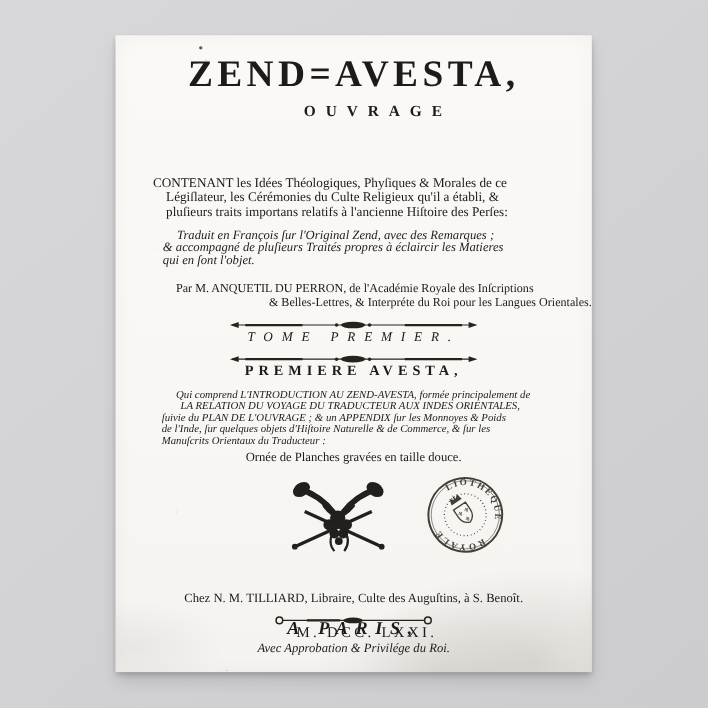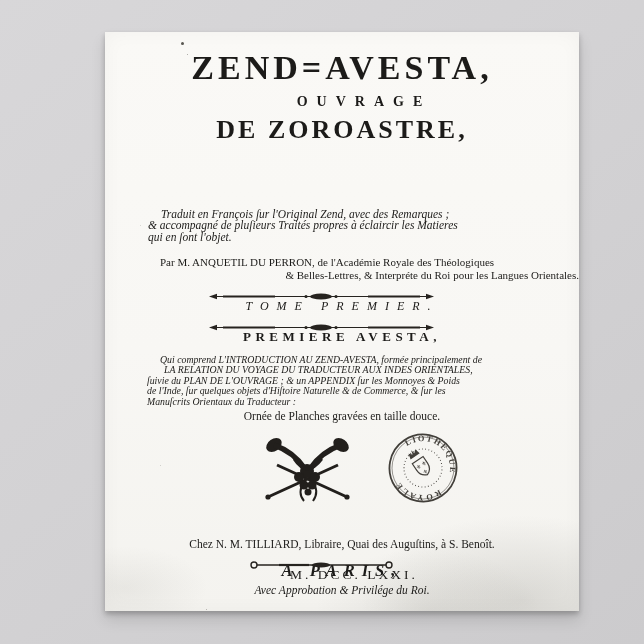--- a/index.html
+++ b/index.html
@@ -4,21 +4,21 @@
 <style>
   html,body{margin:0;padding:0;}
   body{
     width:644px;height:644px;overflow:hidden;
     background:linear-gradient(140deg,#d8d7d9 0%,#d2d1d3 55%,#cccbcd 100%);
     font-family:"Liberation Serif","DejaVu Serif",serif;
     color:#1c1b19;
   }
   .scene{position:relative;width:644px;height:644px;}
   .paper{
-    position:absolute;left:105px;top:32px;width:474px;height:579px;
+    position:absolute;left:105px;top:32px;width:433px;height:579px;
     background:
       radial-gradient(ellipse 230px 120px at 88% 98%, rgba(110,108,102,0.20), transparent 70%),
       radial-gradient(ellipse 160px 90px at 68% 100%, rgba(120,118,112,0.12), transparent 70%),
       radial-gradient(ellipse 120px 60px at 4% 96%, rgba(120,118,112,0.10), transparent 70%),
       linear-gradient(180deg,#faf9f6 0%,#f8f7f4 55%,#f4f3ef 100%);
     box-shadow: 0 3px 5px rgba(0,0,0,0.22), 0 9px 14px rgba(0,0,0,0.12), inset 0 0 20px rgba(0,0,0,0.035);
   }
   .abs{position:absolute;left:0;right:0;}
   .ctr{text-align:center;}
   .title-main{top:16px;font-size:34px;line-height:40px;font-weight:bold;letter-spacing:4px;}
@@ -68,31 +68,35 @@
 </head>
 <body>
 
 <div class="scene">
   <div class="paper">
 
     <div class="specks"></div>
 
     <div class="abs ctr title-main">ZEND=AVESTA,</div>
     <div class="abs ctr title-ouvrage">OUVRAGE</div>
-    <div class="abs ctr title-zoro">DE ZOROASTRE,</div>
-
+
+    <div class="para p-contenant">
+      <div class="ln">CONTENANT les Idées Théologiques, Phyſiques &amp; Morales de ce</div>
+      <div class="ln">Légiſlateur, les Cérémonies du Culte Religieux qu'il a établi, &amp;</div>
+      <div class="ln">pluſieurs traits importans relatifs à l'ancienne Hiſtoire des Perſes:</div>
+    </div>
 
     <div class="para p-traduit">
       <div class="ln">Traduit en François ſur l'Original Zend, avec des Remarques ;</div>
       <div class="ln">&amp; accompagné de pluſieurs Traités propres à éclaircir les Matieres</div>
       <div class="ln">qui en ſont l'objet.</div>
     </div>
 
     <div class="para p-author">
-      <div class="ln1">Par M. ANQUETIL DU PERRON, de l'Académie Royale des Théologiques</div>
+      <div class="ln1">Par M. ANQUETIL DU PERRON, de l'Académie Royale des Inſcriptions</div>
       <div class="ln2">&amp; Belles-Lettres, &amp; Interpréte du Roi pour les Langues Orientales.</div>
     </div>
 
     <div class="rule rule-1">
       <svg width="225" height="9" viewBox="0 0 225 9">
         <g stroke="#26231f" fill="#26231f">
           <path d="M2 4.5 H223" stroke-width="1"></path>
           <path d="M14 4.5 H66" stroke-width="2"></path>
           <path d="M159 4.5 H211" stroke-width="2"></path>
           <polygon points="0,4.5 8,1.8 8,7.2" stroke="none"></polygon>
@@ -175,21 +179,21 @@
           <path d="M30.5 22 l1.5 -6 3 3 1 -4.5 1 4.5 3 -3 1.5 6 z" fill="#33302b" stroke="none"></path>
           <path d="M29.5 26.5 h13 v8 q0 7 -6.5 9.5 q-6.5 -2.5 -6.5 -9.5 z" stroke-width="1.2"></path>
           <text x="33" y="35" font-family="DejaVu Sans, sans-serif" font-size="6" text-anchor="middle" fill="#33302b" stroke="none">⚜</text>
           <text x="39.5" y="35" font-family="DejaVu Sans, sans-serif" font-size="6" text-anchor="middle" fill="#33302b" stroke="none">⚜</text>
           <text x="36" y="42.5" font-family="DejaVu Sans, sans-serif" font-size="6" text-anchor="middle" fill="#33302b" stroke="none">⚜</text>
         </g>
       </svg>
     </div>
 
     <div class="abs ctr l-paris">A PARIS,</div>
-    <div class="abs ctr l-chez">Chez N. M. TILLIARD, Libraire, Quai des Auguſtins, à S. Benoît.</div>
+    <div class="abs ctr l-chez">Chez N. M. TILLIARD, Libraire, Culte des Auguſtins, à S. Benoît.</div>
 
     <div class="rule rule-3">
       <svg width="145" height="10" viewBox="0 0 145 10">
         <g stroke="#26231f" fill="none">
           <path d="M8 5 H137" stroke-width="1.3"></path>
           <path d="M30 5 H60" stroke-width="2.2"></path>
           <circle cx="5" cy="5" r="3" stroke-width="1.4"></circle>
           <circle cx="140" cy="5" r="3" stroke-width="1.4"></circle>
           <ellipse cx="72" cy="5" rx="9" ry="2.6" fill="#26231f" stroke="none"></ellipse>
         </g>

